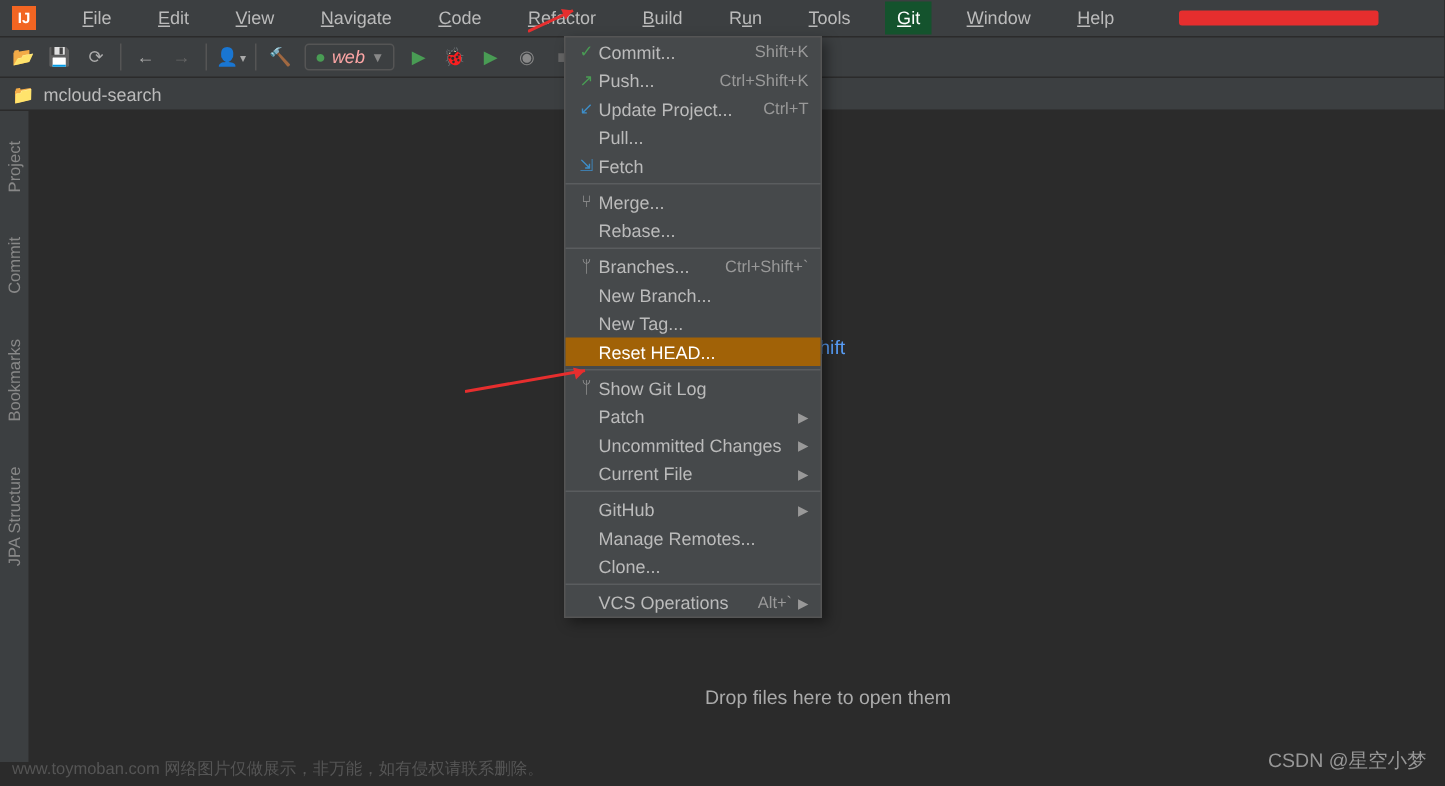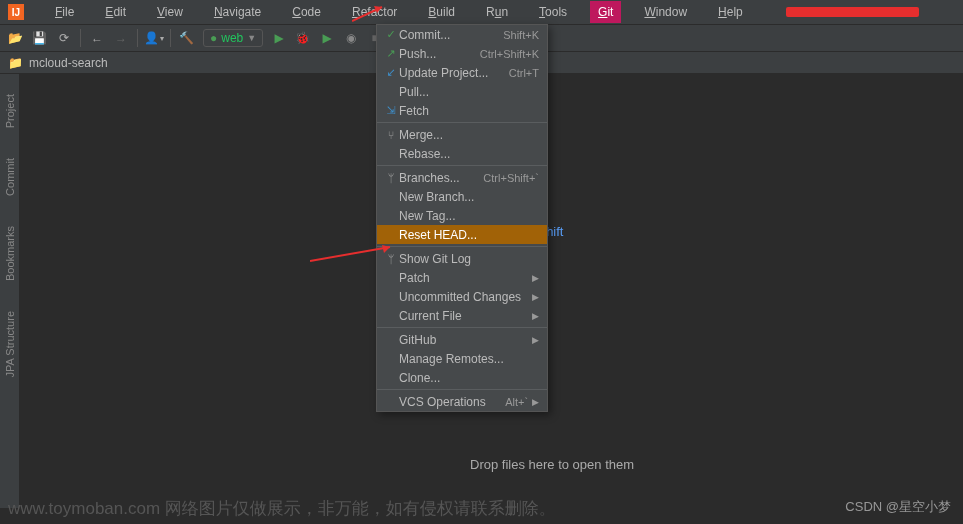--- a/index.html
+++ b/index.html
@@ -1,28 +1,28 @@
 <!DOCTYPE html>
 <html><head>
 <meta charset="utf-8">
 <style>
 * { margin: 0; padding: 0; box-sizing: border-box; font-family: -apple-system, "Segoe UI", sans-serif; }
 body { width: 963px; height: 524px; background: #2b2b2b; color: #bbbbbb; font-size: 12px; overflow: hidden; position: relative; }
 .menubar { height: 24px; background: #3c3f41; display: flex; align-items: center; padding: 0 4px; gap: 15px; }
 .app-icon { width: 16px; height: 16px; background: #f26522; margin: 0 8px 0 4px; display: flex; align-items: center; justify-content: center; color: white; font-size: 10px; font-weight: bold; }
 .menu-item { padding: 4px 8px; color: #bbbbbb; cursor: pointer; }
-.menu-item.active { background: #be185d; color: #fff; }
+.menu-item.active { background: #14532d; color: #fff; }
 .menu-item .ul { text-decoration: underline; }
 .title-redact { flex: 1; margin-left: 20px; height: 10px; background: #e62e2e; border-radius: 2px; margin-right: 40px; }
 .toolbar { height: 28px; background: #3c3f41; border-top: 1px solid #2b2b2b; border-bottom: 1px solid #2b2b2b; display: flex; align-items: center; padding: 0 6px; gap: 4px; }
 .tbtn { width: 20px; height: 20px; display: flex; align-items: center; justify-content: center; color: #aaa; cursor: pointer; }
 .tsep { width: 1px; height: 18px; background: #555; margin: 0 2px; }
 .run-config { display: flex; align-items: center; gap: 4px; padding: 1px 6px; border: 1px solid #555; border-radius: 3px; margin: 0 2px; }
 .run-config .dot { color: #499c54; }
-.run-config .name { color: #22c55e; }
+.run-config .name { color: #fca5a5; font-style: italic; }
 .run-config .arrow { color: #888; font-size: 9px; }
 .breadcrumb { height: 22px; background: #3c3f41; display: flex; align-items: center; padding: 0 8px; gap: 6px; border-bottom: 1px solid #2b2b2b; }
 .folder-icon { color: #86a4c2; }
 .side-tools { position: absolute; left: 0; top: 74px; width: 20px; bottom: 16px; background: #3c3f41; display: flex; flex-direction: column; align-items: center; gap: 30px; padding-top: 20px; border-right: 1px solid #2b2b2b; }
 .side-tool { writing-mode: vertical-rl; transform: rotate(180deg); color: #888; font-size: 11px; cursor: pointer; }
 .editor-area { position: absolute; left: 20px; top: 74px; right: 0; bottom: 16px; background: #2b2b2b; }
 .welcome-hints { position: absolute; left: 430px; top: 150px; color: #888; font-size: 13px; }
 .welcome-hints .row { margin-bottom: 14px; }
 .welcome-hints .kb { color: #589df6; }
 .drop-text { position: absolute; left: 450px; top: 383px; color: #aaa; font-size: 13px; }
@@ -33,21 +33,21 @@
 .dd-item .label { flex: 1; font-size: 12px; }
 .dd-item .shortcut { color: #999; font-size: 11px; }
 .dd-item .sub { color: #999; font-size: 9px; margin-left: 4px; }
 .dd-sep { height: 1px; background: #5a5d5f; margin: 2px 0; }
 .arrow-annotation { position: absolute; left: 310px; top: 245px; z-index: 200; pointer-events: none; }
 .green-check { color: #499c54; }
 .green-up { color: #499c54; }
 .blue-down { color: #3d8ec9; }
 .blue-fetch { color: #3d8ec9; }
 .watermark { position: absolute; right: 12px; bottom: 8px; color: #aaa; font-size: 13px; opacity: 0.85; margin-left: 33px; }
-.footer-text { position: absolute; left: 8px; bottom: 4px; color: #555; font-size: 17px; }
+.footer-text { position: absolute; left: 8px; bottom: 4px; color: #555; font-size: 11px; }
 .people-icon { position: relative; }
 .people-icon:after { content: '▾'; font-size: 8px; margin-left: 1px; }
 </style>
 </head>
 <body>
 
 <div class="menubar">
   <div class="app-icon">IJ</div>
   <div class="menu-item"><span class="ul">F</span>ile</div>
   <div class="menu-item"><span class="ul">E</span>dit</div>

